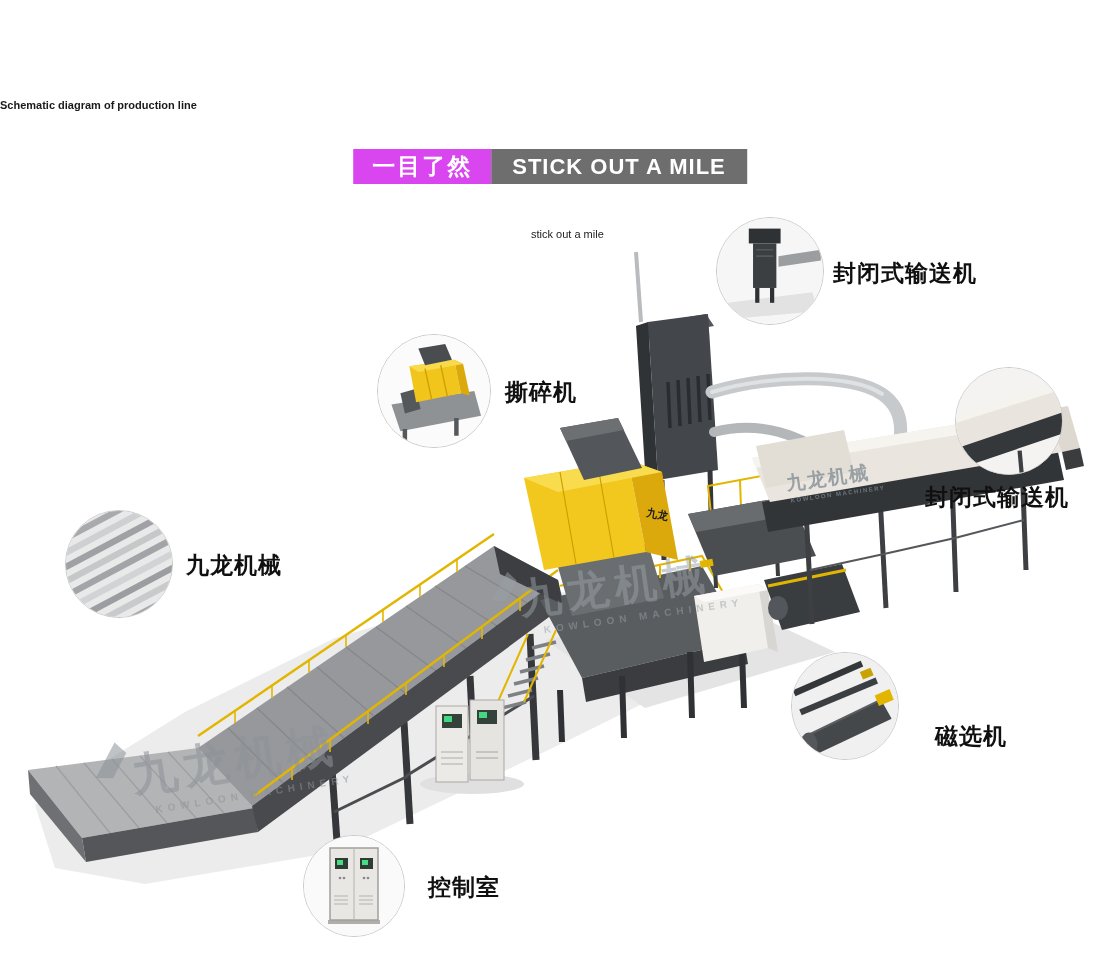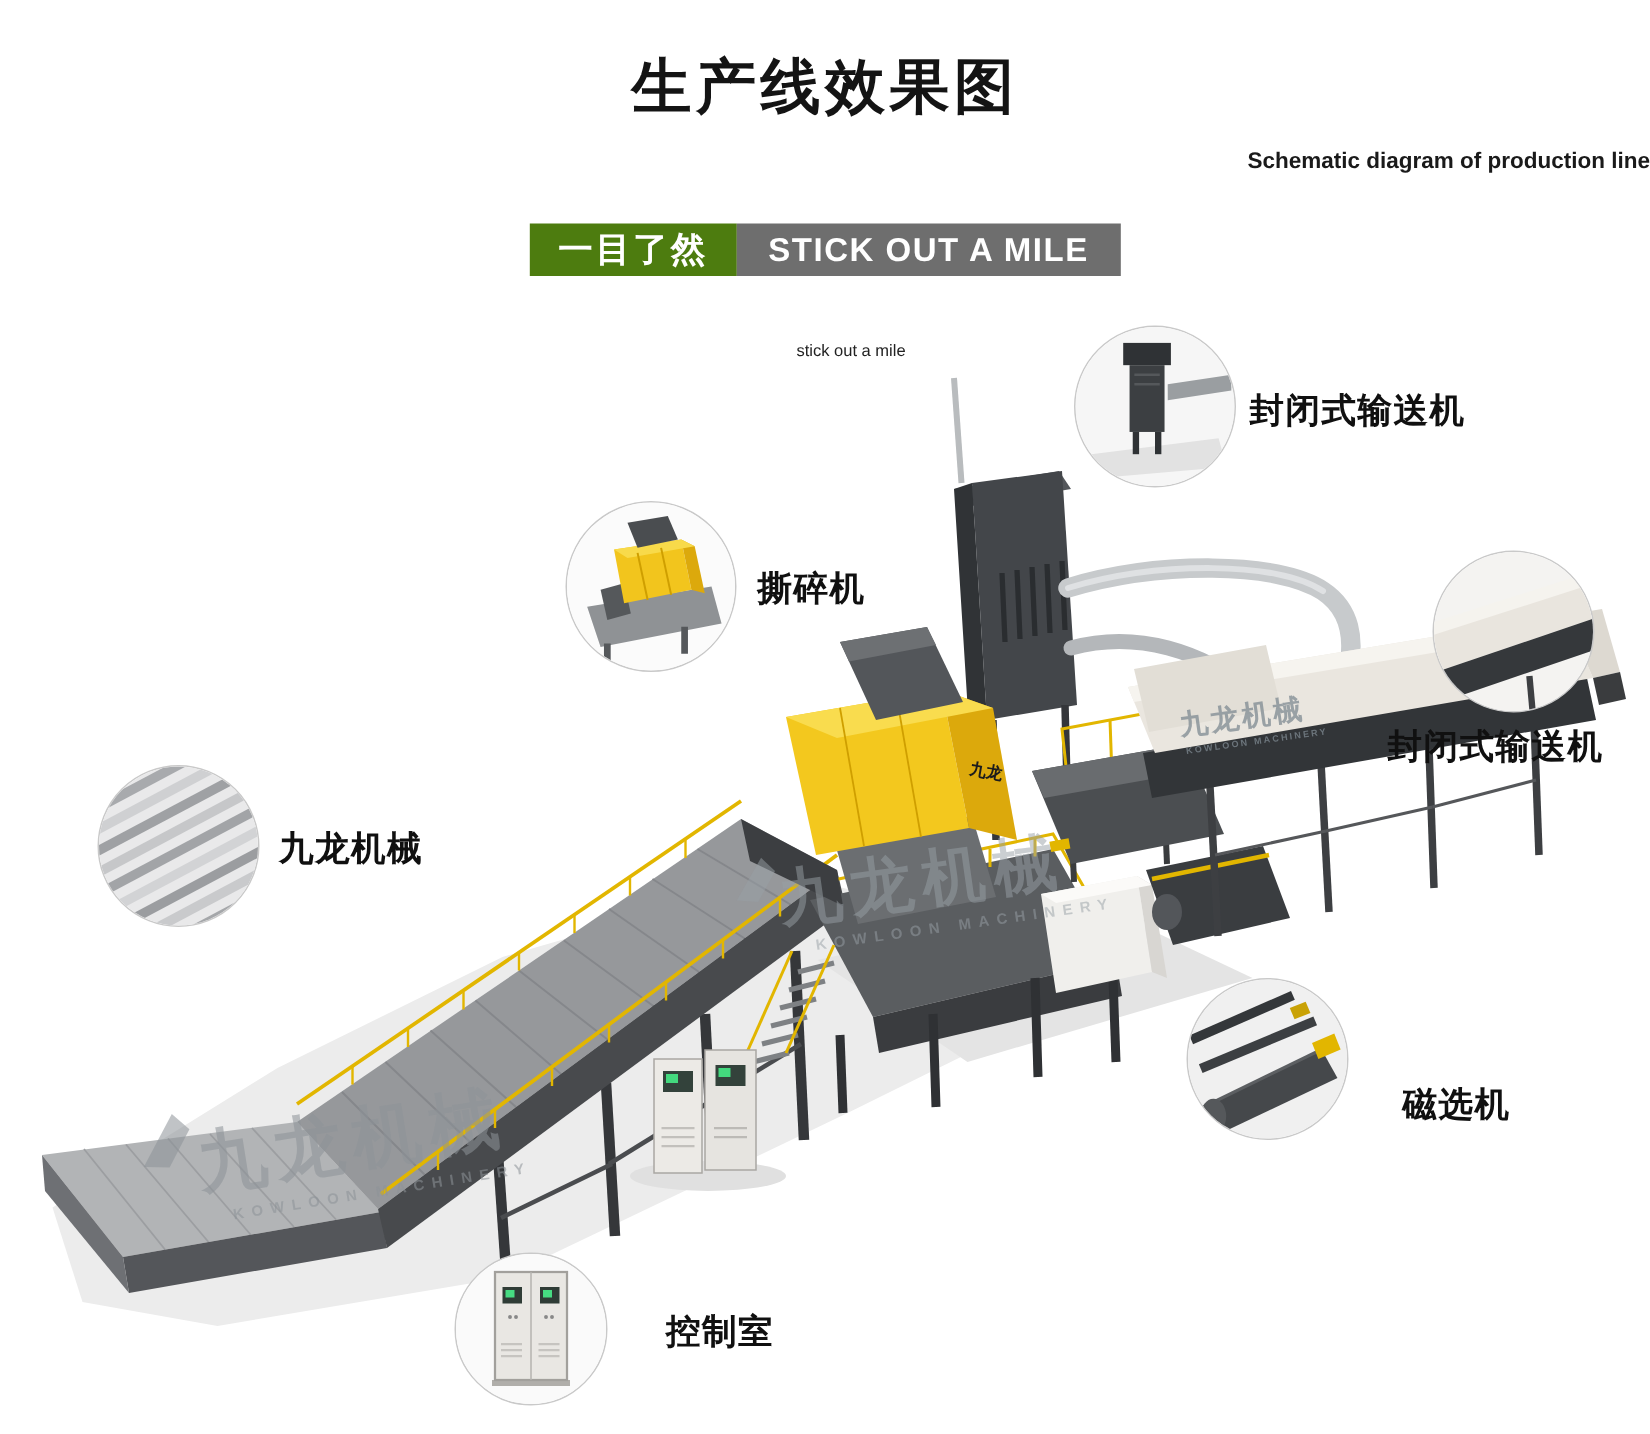--- a/index.html
+++ b/index.html
@@ -5,29 +5,29 @@
   html,body{margin:0;padding:0;background:#fff;}
   .page{
     position:relative;width:1100px;height:956px;background:#ffffff;overflow:hidden;
     font-family:"Liberation Sans", sans-serif;color:#141414;
   }
   .title{
     position:absolute;top:30px;left:0;width:100%;margin:0;text-align:center;
     font-size:40px;font-weight:700;letter-spacing:3px;color:#141414;
   }
   .subtitle{
-    position:absolute;top:99px;left:0;width:100%;text-align:right;
-    font-size:15px;font-weight:700;color:#1a1a1a;
+    position:absolute;top:99px;left:0;width:100%;text-align:left;
+    font-size:11px;font-weight:700;color:#1a1a1a;
   }
   .banner{
     position:absolute;top:149px;left:50%;transform:translateX(-50%);
     display:flex;height:35px;
   }
   .banner-left{
-    background:#4d7c0f;color:#ffffff;font-size:23px;font-weight:700;
+    background:#d946ef;color:#ffffff;font-size:23px;font-weight:700;
     display:flex;align-items:center;padding:0 19px;letter-spacing:2px;white-space:nowrap;
   }
   .banner-right{
     background:#6e6e6e;color:#ffffff;font-size:22px;font-weight:700;
     display:flex;align-items:center;padding:0 21px;letter-spacing:1px;white-space:nowrap;
   }
   .tagline{
     position:absolute;top:228px;left:531px;font-size:11px;color:#222222;
   }
   .scene{position:absolute;left:0;top:0;width:1100px;height:956px;}
@@ -40,21 +40,20 @@
   .callout-label{
     position:absolute;font-size:23px;font-weight:600;color:#101010;
     letter-spacing:1px;white-space:nowrap;
   }
 </style>
 </head>
 <body>
 
 <div class="page">
 
-  <h1 class="title">生产线效果图</h1>
   <div class="subtitle">Schematic diagram of production line</div>
 
   <div class="banner">
     <div class="banner-left">一目了然</div>
     <div class="banner-right">STICK OUT A MILE</div>
   </div>
 
   <div class="tagline">stick out a mile</div>
 
   <svg class="scene" viewBox="0 0 1100 956" xmlns="http://www.w3.org/2000/svg">
@@ -380,15 +379,15 @@
       <g stroke="#c6c4c0" stroke-width="1.5">
         <line x1="30" y1="60" x2="44" y2="60"></line>
           <line x1="30" y1="64" x2="44" y2="64"></line>
           <line x1="30" y1="68" x2="44" y2="68"></line>
         <line x1="55" y1="60" x2="69" y2="60"></line>
           <line x1="55" y1="64" x2="69" y2="64"></line>
           <line x1="55" y1="68" x2="69" y2="68"></line>
       </g>
     </svg>
   </div>
-  <div class="callout-label" style="left:428px;top:872px;margin-left:16px;">控制室</div>
+  <div class="callout-label" style="left:428px;top:872px;">控制室</div>
 
 </div>
 
 </body></html>

